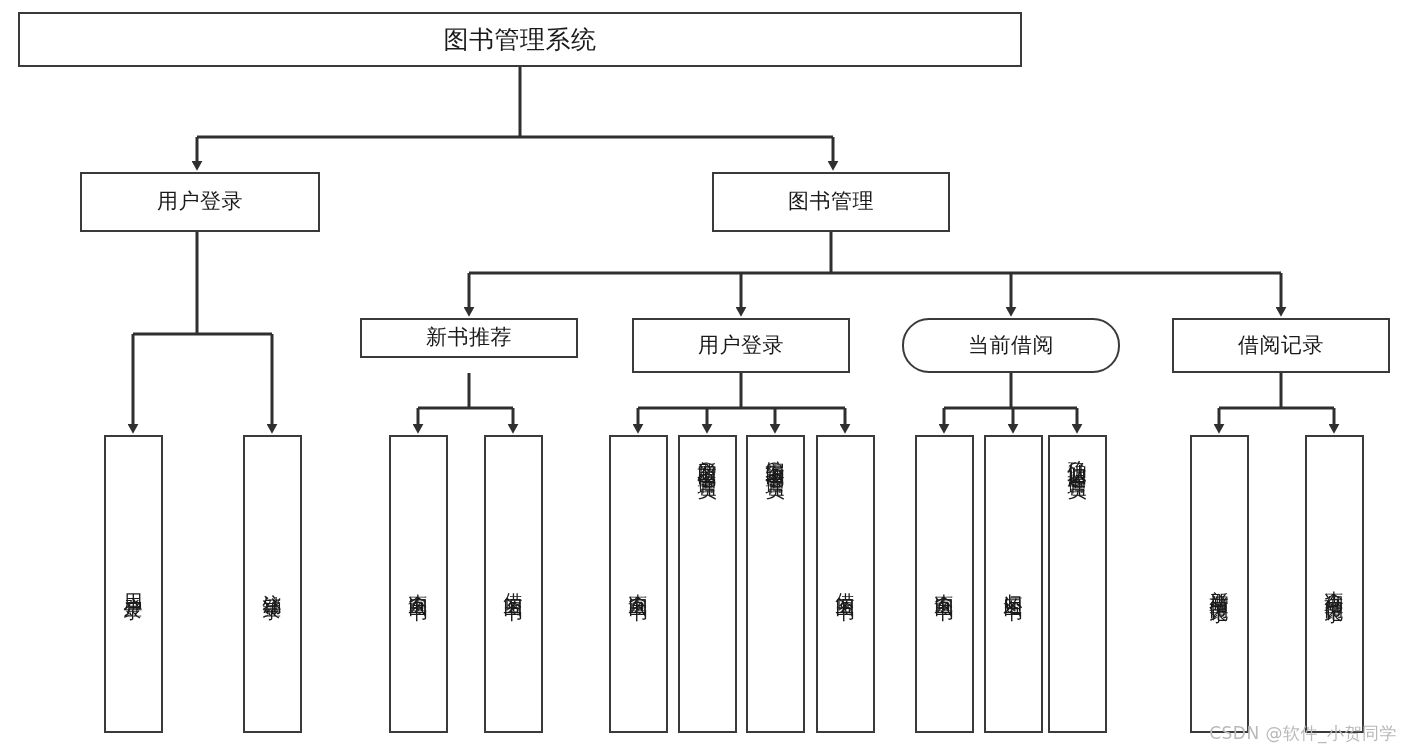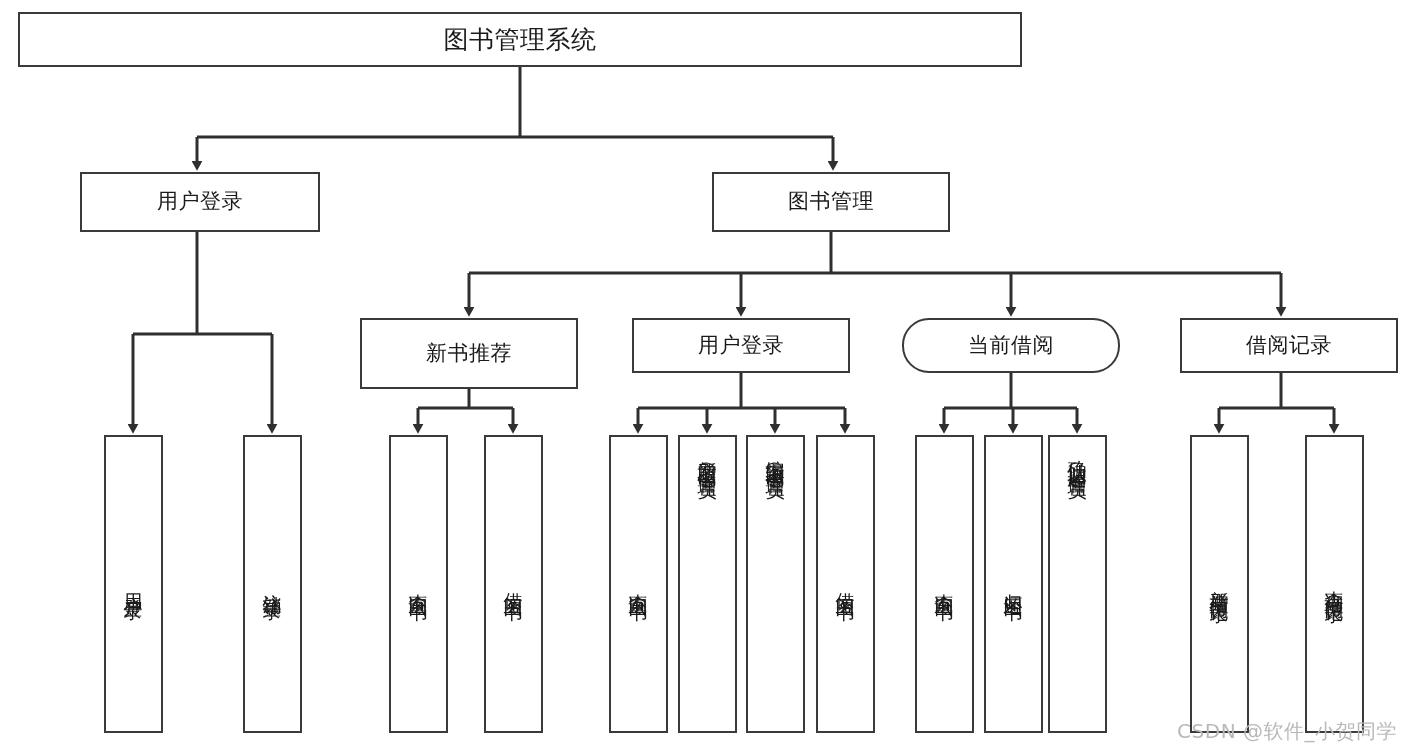--- a/index.html
+++ b/index.html
@@ -58,21 +58,21 @@
     white-space: nowrap;
     display: block;
   }
   .node.leaf.center-v {
     align-items: center;
   }
   #watermark {
     position: absolute;
     right: 8px;
     bottom: 2px;
-    font-size: 20px;
+    font-size: 17px;
     color: #b9b9b9;
     letter-spacing: 0.5px;
     white-space: nowrap;
     pointer-events: none;
   }
 </style>
 </head>
 <body>
 
 <div id="diagram-root">
@@ -125,24 +125,24 @@
       <path d="M1219,408 L1219,425" marker-end="url(#arrow)"></path>
       <path d="M1334,408 L1334,425" marker-end="url(#arrow)"></path>
     </g>
   </svg>
 
   <div class="node node-h root" style="left:18px; top:12px; width:1004px; height:55px;">图书管理系统</div>
 
   <div class="node node-h" style="left:80px; top:172px; width:240px; height:60px;">用户登录</div>
   <div class="node node-h" style="left:712px; top:172px; width:238px; height:60px;">图书管理</div>
 
-  <div class="node node-h" style="left:360px; top:318px; width:218px; height:71px;">新书推荐</div>
+  <div class="node node-h" style="left:360px; top:318px; width:218px; height:40px;">新书推荐</div>
   <div class="node node-h" style="left:632px; top:318px; width:218px; height:55px;">用户登录</div>
   <div class="node node-h" style="left:902px; top:318px; width:218px; height:55px;border-radius:27px;">当前借阅</div>
-  <div class="node node-h" style="left:1172px; top:318px; width:218px; height:55px;margin-left:8px;">借阅记录</div>
+  <div class="node node-h" style="left:1172px; top:318px; width:218px; height:55px;">借阅记录</div>
 
   <div class="node leaf center-v" style="left:104px; top:435px; width:59px; height:298px;">
     <span class="vtext">用户登录</span>
   </div>
 
   <div class="node leaf center-v" style="left:243px; top:435px; width:59px; height:298px;">
     <span class="vtext">注销登录</span>
   </div>
 
   <div class="node leaf center-v" style="left:389px; top:435px; width:59px; height:298px;">

